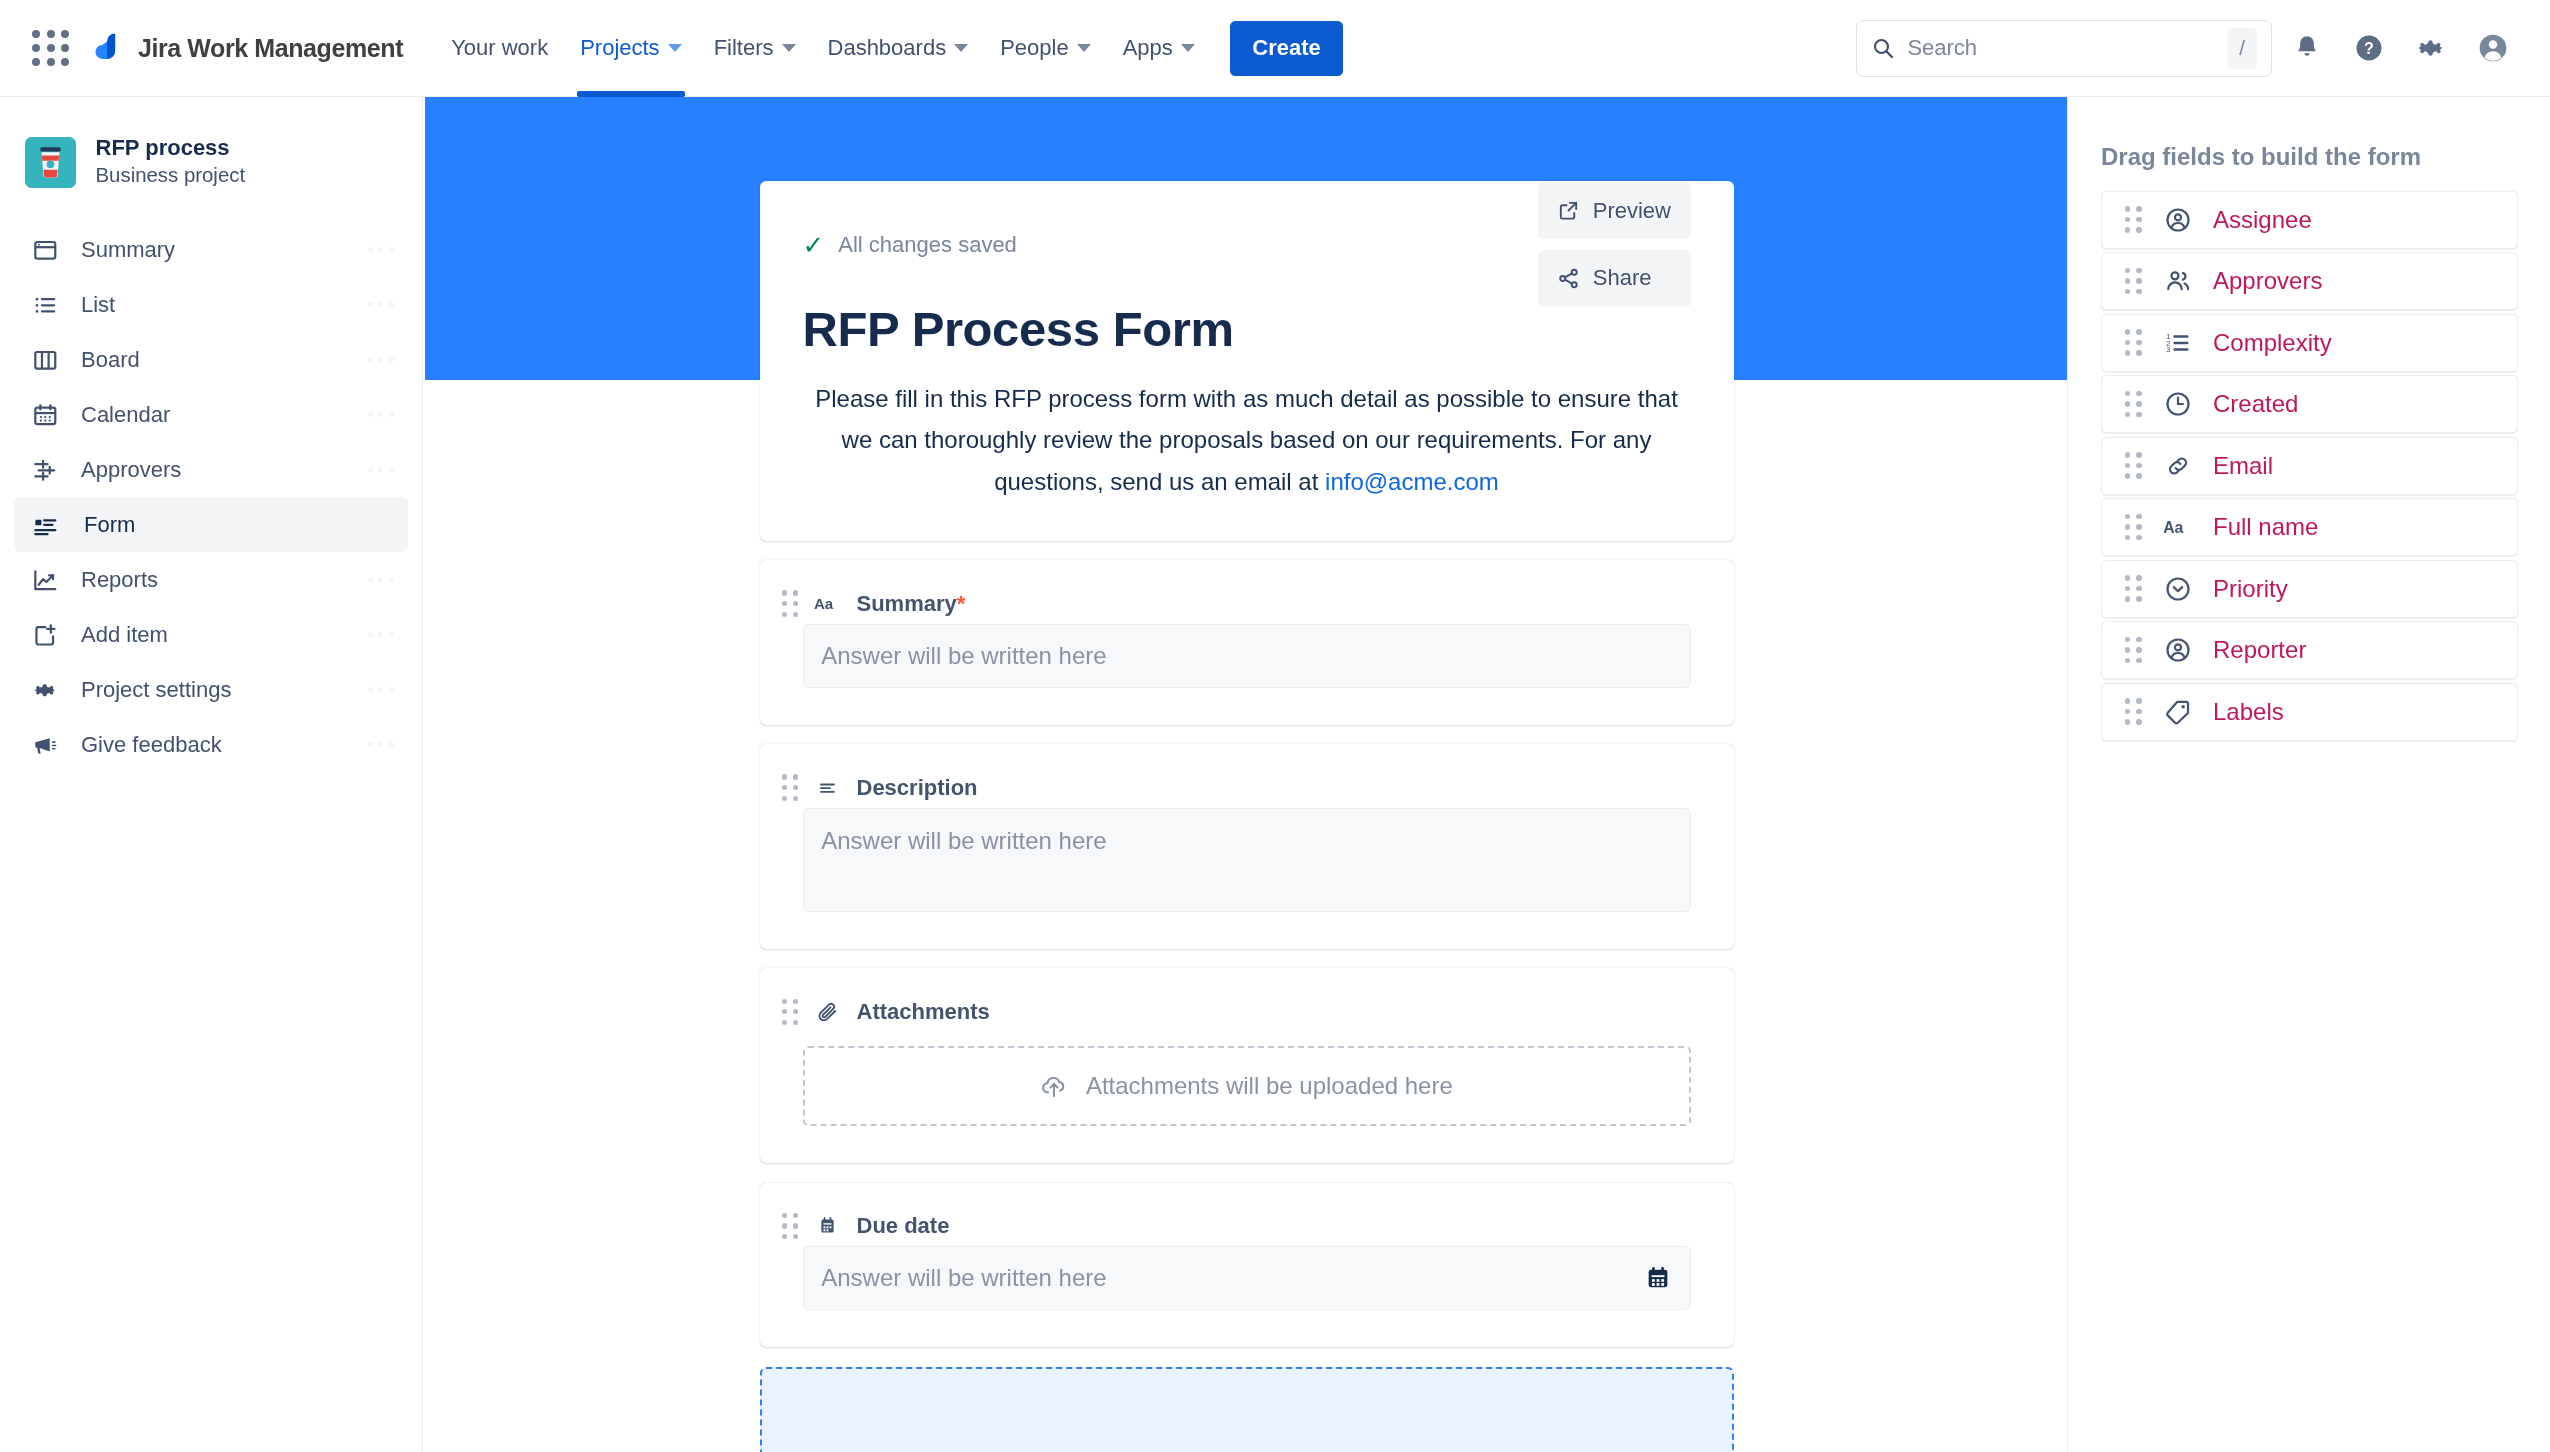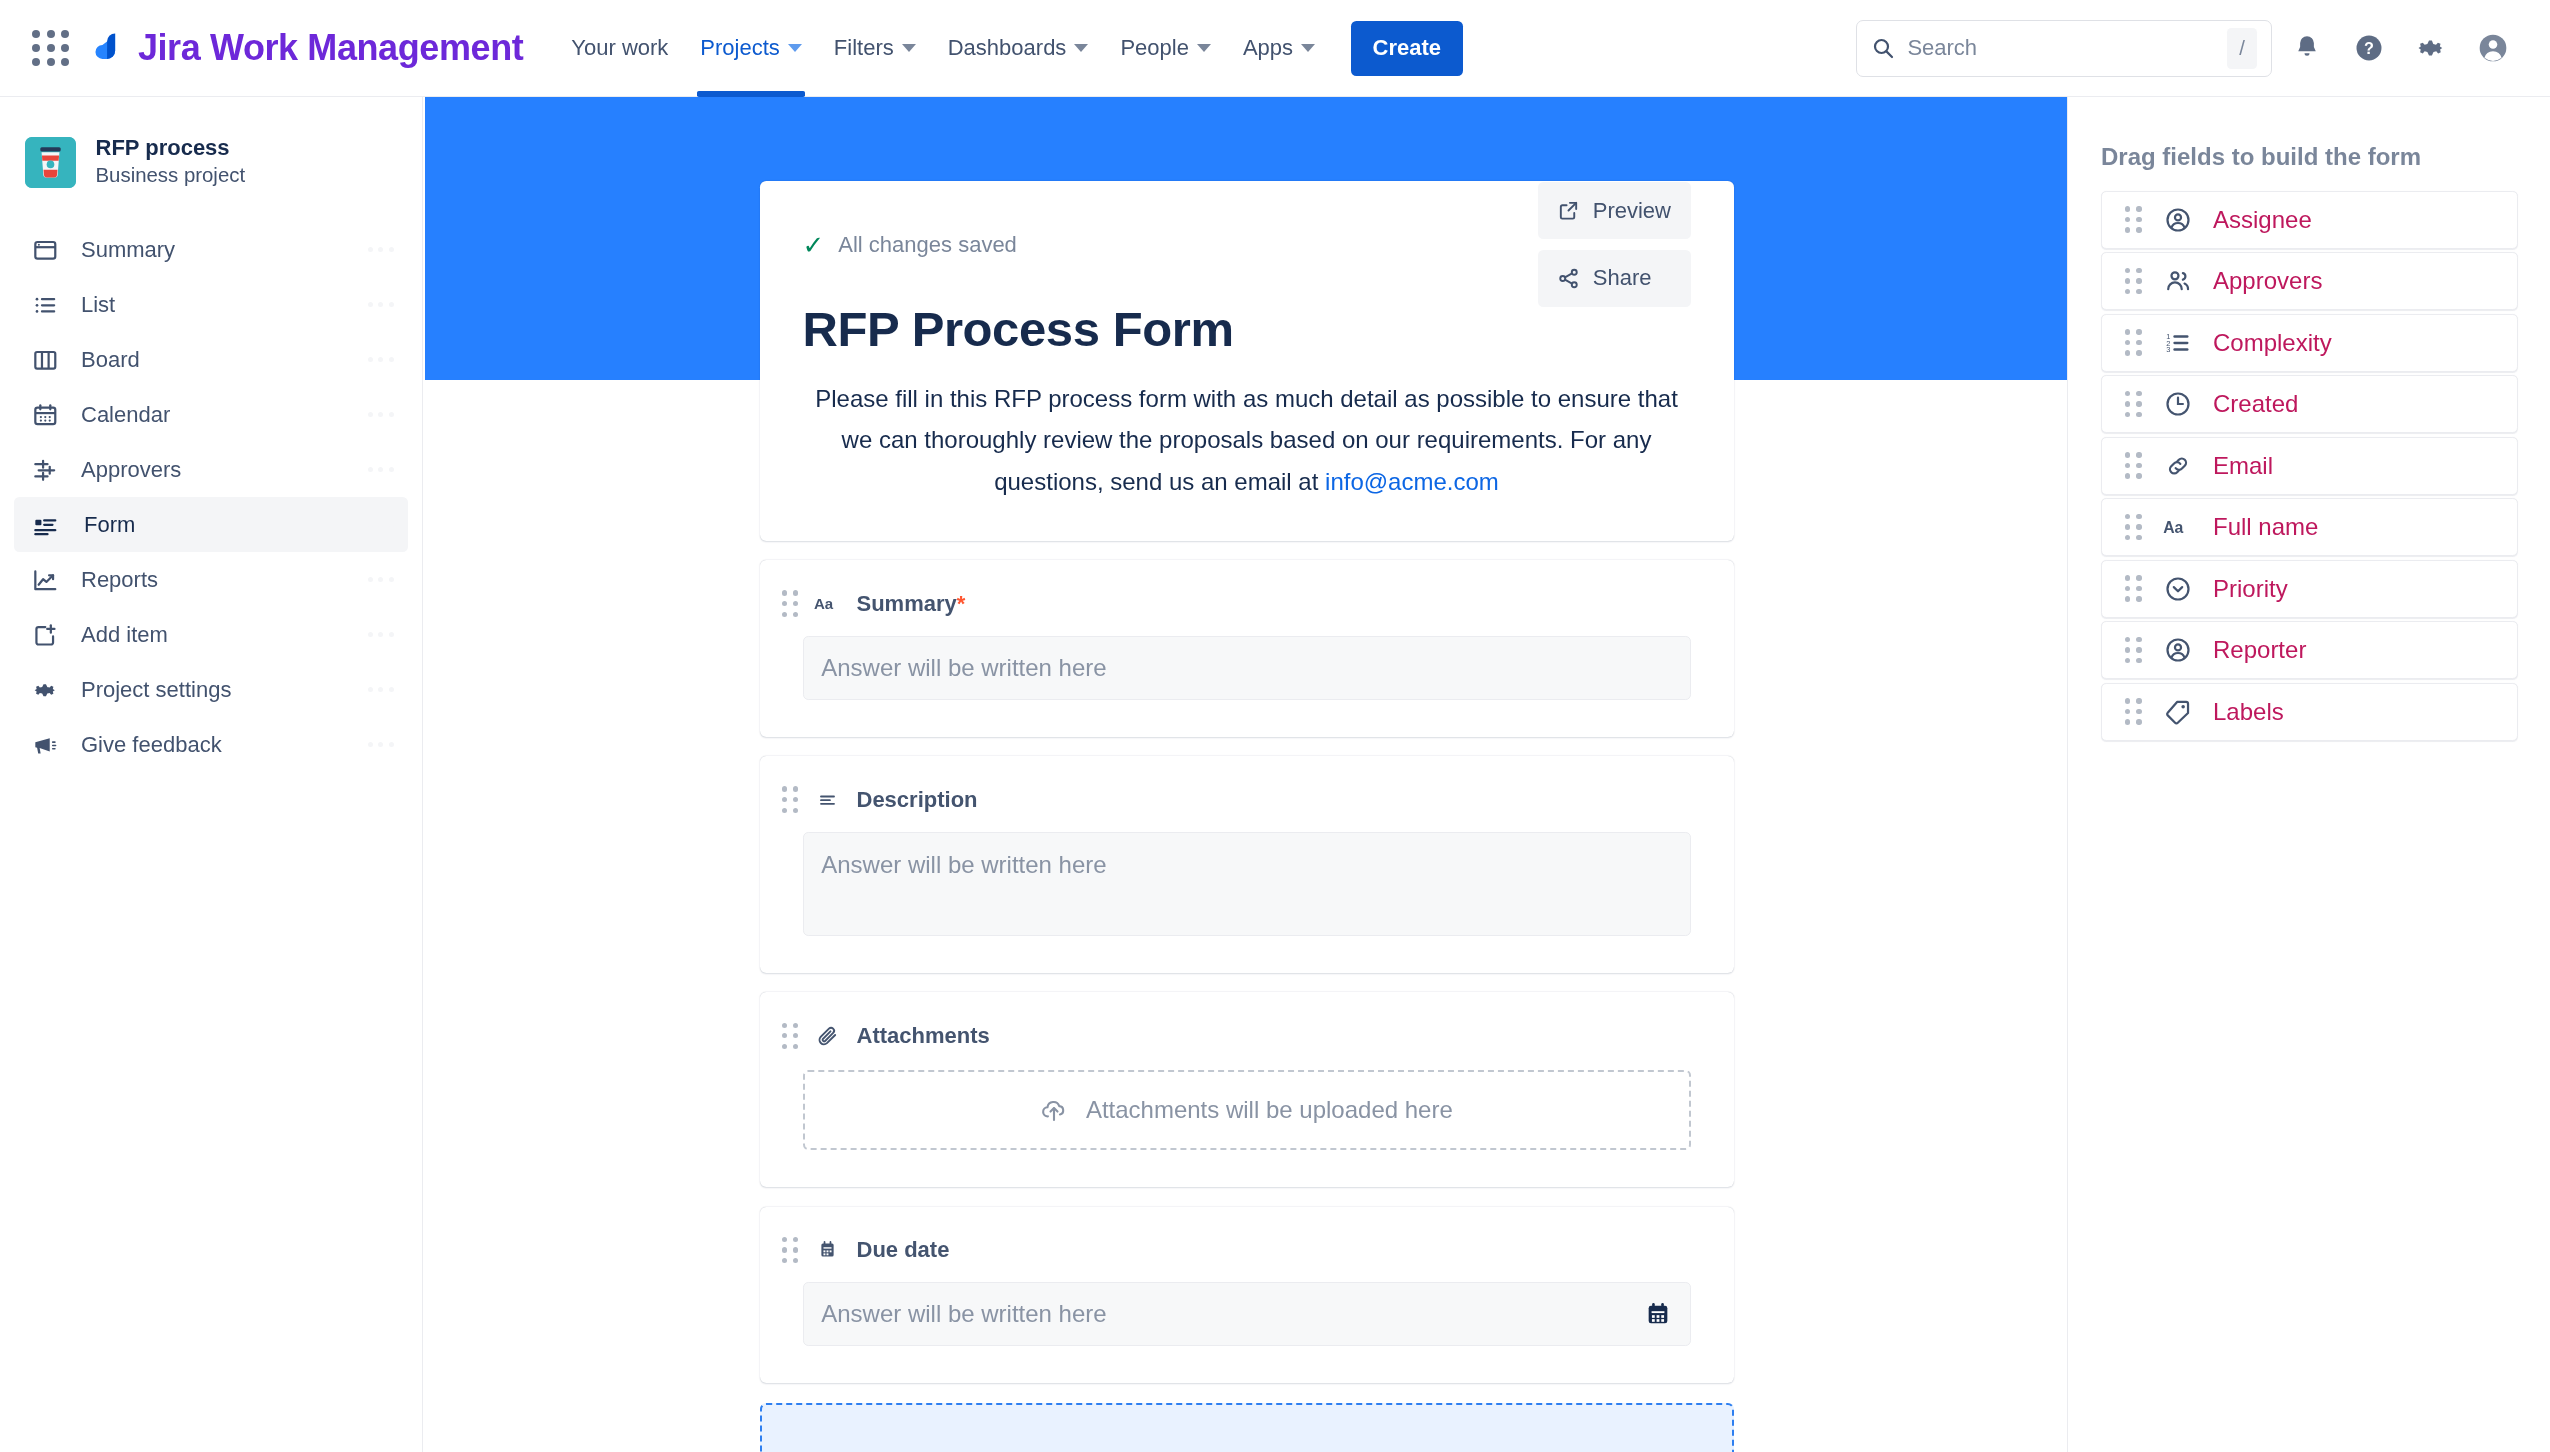--- a/index.html
+++ b/index.html
@@ -21,21 +21,21 @@
   .appswitcher {
     width: 55px; height: 55px; margin-left: 23px;
     display: flex; align-items: center; justify-content: center;
     border-radius: 5.3px; cursor: pointer;
   }
   .grid9 { display: grid; grid-template-columns: repeat(3, 8px); grid-gap: 6.2px; }
   .grid9 span { width: 8px; height: 8px; border-radius: 50%; background: #626F86; display: block; }
 
   .brand { display: flex; align-items: center; margin-left: 14px; cursor: pointer; }
   .brand-logo { width: 37px; height: 37px; position: relative; margin-right: 8.9px; }
-  .brand-name { font-size: 36px; font-weight: 700; color: #6d28d9; letter-spacing: -0.4px; white-space: nowrap; }
+  .brand-name { font-size: 25px; font-weight: 700; color: #404040; letter-spacing: -0.4px; white-space: nowrap; }
 
   .navitems { display: flex; align-items: center; margin-left: 32px; height: 97px; }
   .navitem {
     display: flex; align-items: center; gap: 8px;
     padding: 0 16px; height: 97px;
     font-size: 22px; color: #42526E; cursor: pointer; position: relative;
     white-space: nowrap;
   }
   .navitem.active { color: #0C5ACF; font-weight: 400; }
   .navitem.active::after {
@@ -131,21 +131,21 @@
 
   .field-card { margin-top: 19.5px; padding: 30px 43px 37px 43px; }
   .field-head { display: flex; align-items: center; gap: 14px; margin-left: -21px; }
   .dragdots { display: grid; grid-template-columns: repeat(2, 5.3px); grid-gap: 5.3px 6.2px; width: 17px; flex: none; }
   .dragdots span { width: 5.3px; height: 5.3px; border-radius: 50%; background: #B3BAC5; display: block; }
   .field-icon { width: 30px; height: 26.6px; display: flex; align-items: center; justify-content: center; color: #44546F; flex: none; }
   .field-label { font-size: 22px; font-weight: 700; color: #44546F; white-space: nowrap; }
   .req { color: #FF5630; font-weight: 700; }
 
   .answer-box {
-    margin-top: 19px; background: #F7F8F9; border: 1.8px solid #EBECF0; border-radius: 5.3px;
+    margin-top: 7px; background: #F7F8F9; border: 1.8px solid #EBECF0; border-radius: 5.3px;
     min-height: 64px; display: flex; align-items: center; padding: 0 17.7px;
     font-size: 24px; color: #8993A4; cursor: text;
   }
   .answer-box.tall { min-height: 104px; align-items: flex-start; padding-top: 17.7px; }
   .answer-box.with-icon { justify-content: space-between; }
 
   .dropzone-attach {
     margin-top: 21px; border: 2.7px dashed #C1C7D0; border-radius: 5.3px;
     height: 80px; display: flex; align-items: center; justify-content: center; gap: 17.7px;
     font-size: 24px; color: #8993A4; cursor: pointer;

